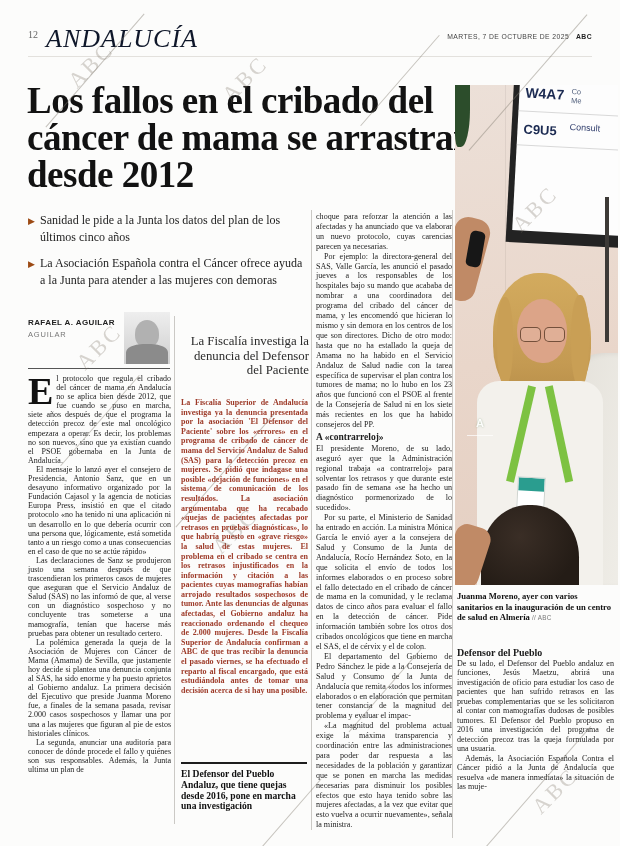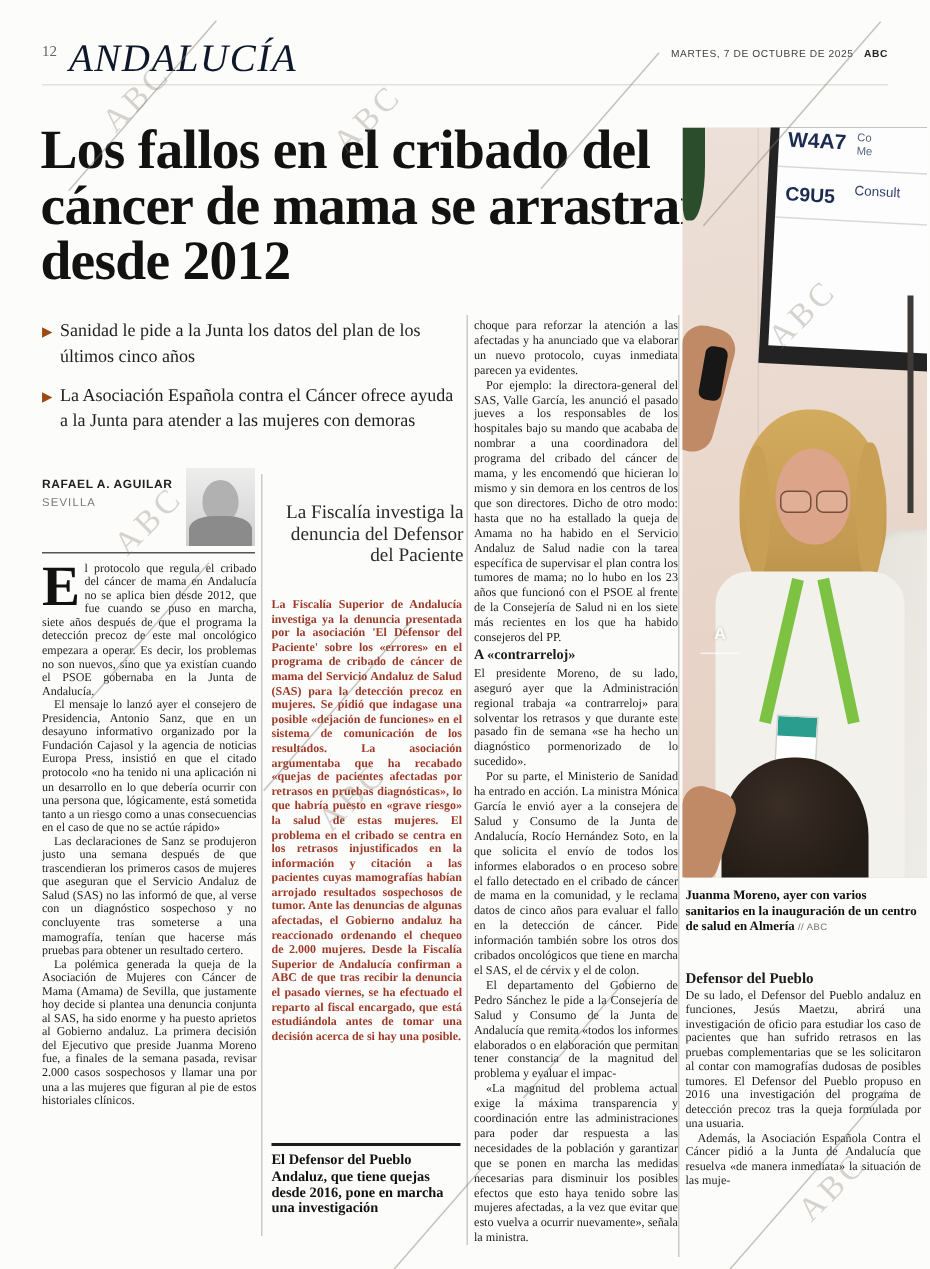--- a/index.html
+++ b/index.html
@@ -161,42 +161,43 @@
     <div class="head2"></div>
     <div class="armB"></div>
   </div>
   <div class="caption">
     <span>Juanma Moreno, ayer con varios sanitarios en la inauguración de un centro de salud en Almería</span>
     <span class="credit">// ABC</span>
   </div>
 
   <div class="byline">
     <div class="byline-author">RAFAEL A. AGUILAR</div>
-    <div class="byline-city">SEVILLA</div>
+    <div class="byline-city">AGUILAR</div>
   </div>
   <div class="headshot">
     <div class="face"></div>
     <div class="shoulders"></div>
   </div>
   <div class="byline-rule"></div>
 
   <div class="col" id="col1">
     <p><span class="dropcap">E</span><span>l protocolo que regula el cribado del cáncer de mama en Andalucía no se aplica bien desde 2012, que fue cuando se puso en marcha, siete años después de que el programa la detección precoz de este mal oncológico empezara a operar. Es decir, los problemas no son nuevos, sino que ya existían cuando el PSOE gobernaba en la Junta de Andalucía.</span></p>
     <p>El mensaje lo lanzó ayer el consejero de Presidencia, Antonio Sanz, que en un desayuno informativo organizado por la Fundación Cajasol y la agencia de noticias Europa Press, insistió en que el citado protocolo «no ha tenido ni una aplicación ni un desarrollo en lo que debería ocurrir con una persona que, lógicamente, está sometida tanto a un riesgo como a unas consecuencias en el caso de que no se actúe rápido»</p>
     <p>Las declaraciones de Sanz se produjeron justo una semana después de que trascendieran los primeros casos de mujeres que aseguran que el Servicio Andaluz de Salud (SAS) no las informó de que, al verse con un diagnóstico sospechoso y no concluyente tras someterse a una mamografía, tenían que hacerse más pruebas para obtener un resultado certero.</p>
     <p>La polémica generada la queja de la Asociación de Mujeres con Cáncer de Mama (Amama) de Sevilla, que justamente hoy decide si plantea una denuncia conjunta al SAS, ha sido enorme y ha puesto aprietos al Gobierno andaluz. La primera decisión del Ejecutivo que preside Juanma Moreno fue, a finales de la semana pasada, revisar 2.000 casos sospechosos y llamar una por una a las mujeres que figuran al pie de estos historiales clínicos.</p>
+    <p>La segunda, anunciar una auditoría para conocer de dónde procede el fallo y quiénes son sus responsables. Además, la Junta ultima un plan de</p>
   </div>
 
   <h2 class="sub-title">La Fiscalía investiga la denuncia del Defensor del Paciente</h2>
   <div class="sub-body">La Fiscalía Superior de Andalucía investiga ya la denuncia presentada por la asociación 'El Defensor del Paciente' sobre los «errores» en el programa de cribado de cáncer de mama del Servicio Andaluz de Salud (SAS) para la detección precoz en mujeres. Se pidió que indagase una posible «dejación de funciones» en el sistema de comunicación de los resultados. La asociación argumentaba que ha recabado «quejas de pacientes afectadas por retrasos en pruebas diagnósticas», lo que habría puesto en «grave riesgo» la salud de estas mujeres. El problema en el cribado se centra en los retrasos injustificados en la información y citación a las pacientes cuyas mamografías habían arrojado resultados sospechosos de tumor. Ante las denuncias de algunas afectadas, el Gobierno andaluz ha reaccionado ordenando el chequeo de 2.000 mujeres. Desde la Fiscalía Superior de Andalucía confirman a ABC de que tras recibir la denuncia el pasado viernes, se ha efectuado el reparto al fiscal encargado, que está estudiándola antes de tomar una decisión acerca de si hay una posible.</div>
   <div class="quote-rule"></div>
   <div class="pullquote">El Defensor del Pueblo Andaluz, que tiene quejas desde 2016, pone en marcha una investigación</div>
 
   <div class="col" id="col3">
-    <p>choque para reforzar la atención a las afectadas y ha anunciado que va elaborar un nuevo protocolo, cuyas inmediata parecen ya evidentes.</p>
+    <p>choque para reforzar la atención a las afectadas y ha anunciado que va elaborar un nuevo protocolo, cuyas carencias parecen ya necesarias.</p>
     <p>Por ejemplo: la directora-general del SAS, Valle García, les anunció el pasado jueves a los responsables de los hospitales bajo su mando que acababa de nombrar a una coordinadora del programa del cribado del cáncer de mama, y les encomendó que hicieran lo mismo y sin demora en los centros de los que son directores. Dicho de otro modo: hasta que no ha estallado la queja de Amama no ha habido en el Servicio Andaluz de Salud nadie con la tarea específica de supervisar el plan contra los tumores de mama; no lo hubo en los 23 años que funcionó con el PSOE al frente de la Consejería de Salud ni en los siete más recientes en los que ha habido consejeros del PP.</p>
     <p class="subhead">A «contrarreloj»</p>
     <p style="text-indent:0">El presidente Moreno, de su lado, aseguró ayer que la Administración regional trabaja «a contrarreloj» para solventar los retrasos y que durante este pasado fin de semana «se ha hecho un diagnóstico pormenorizado de lo sucedido».</p>
     <p>Por su parte, el Ministerio de Sanidad ha entrado en acción. La ministra Mónica García le envió ayer a la consejera de Salud y Consumo de la Junta de Andalucía, Rocío Hernández Soto, en la que solicita el envío de todos los informes elaborados o en proceso sobre el fallo detectado en el cribado de cáncer de mama en la comunidad, y le reclama datos de cinco años para evaluar el fallo en la detección de cáncer. Pide información también sobre los otros dos cribados oncológicos que tiene en marcha el SAS, el de cérvix y el de colon.</p>
     <p>El departamento del Gobierno de Pedro Sánchez le pide a la Consejería de Salud y Consumo de la Junta de Andalucía que remita «todos los informes elaborados o en elaboración que permitan tener constancia de la magnitud del problema y evaluar el impac-</p>
     <p>«La magnitud del problema actual exige la máxima transparencia y coordinación entre las administraciones para poder dar respuesta a las necesidades de la población y garantizar que se ponen en marcha las medidas necesarias para disminuir los posibles efectos que esto haya tenido sobre las mujeres afectadas, a la vez que evitar que esto vuelva a ocurrir nuevamente», señala la ministra.</p>
   </div>
 
   <div class="col" id="col4">
     <p class="subhead" style="font-size:10px">Defensor del Pueblo</p>

